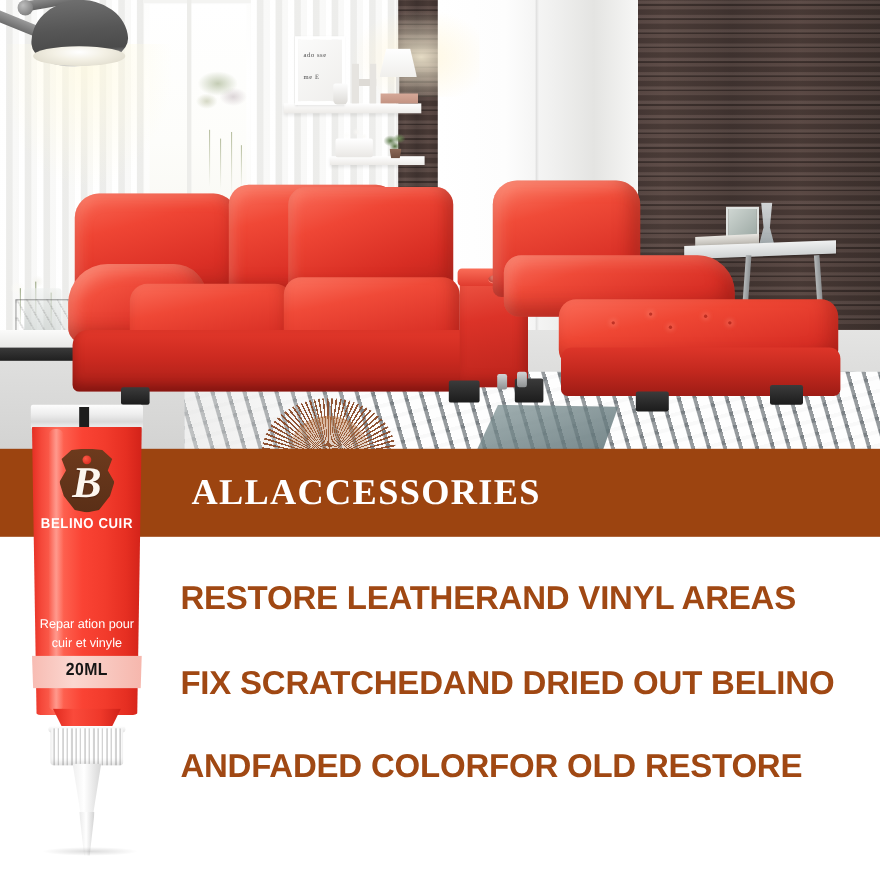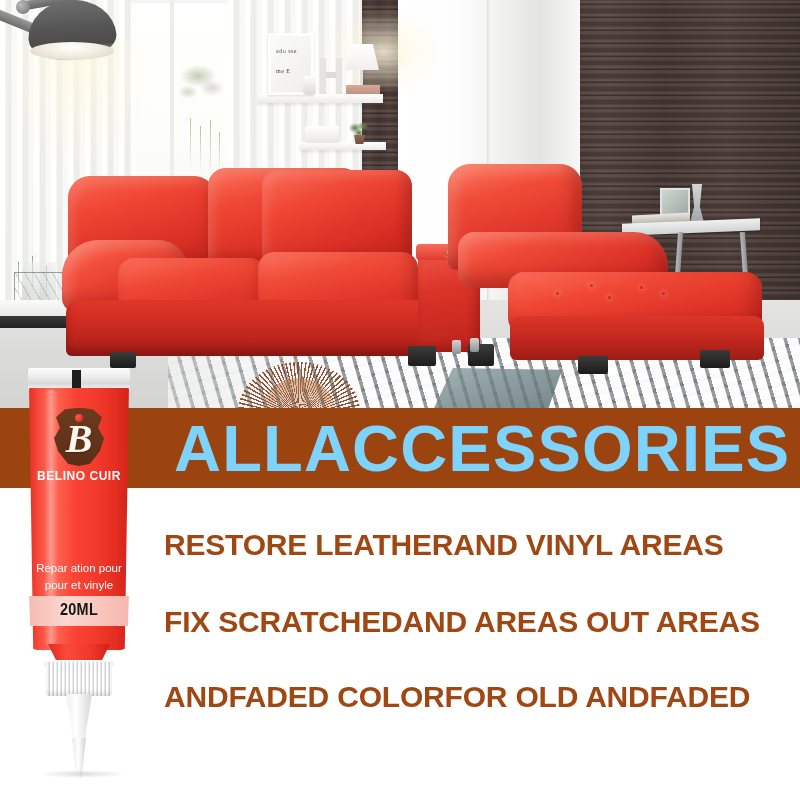--- a/index.html
+++ b/index.html
@@ -386,27 +386,27 @@
   }
 
   
   .banner {
     position: absolute; left: 0; top: 408px; width: 800px; height: 80px;
     background: #9c4410;
     display: flex; align-items: center;
   }
   .banner-title {
     margin-left: 174px;
-    color: #7dd3fc;
-    font-size: 65px;
+    color: #ffffff;
+    font-size: 33px;
     font-weight: 700;
     letter-spacing: 1.2px;
     line-height: 1;
     white-space: nowrap;
-    font-family: Liberation Sans, sans-serif;
+    font-family: Liberation Serif, serif;
   }
 
   
   .bullets {
     position: absolute; left: 164px; top: 495px; width: 620px; height: 250px;
   }
   .bullet-line {
     color: #a04813;
     font-size: 30px;
     font-weight: 700;
@@ -635,41 +635,41 @@
 
   <div class="banner">
     <div class="banner-title">ALLACCESSORIES</div>
   </div>
 
   <div class="bullets">
     <div class="bullet-line bl-1">
       <span class="lead-word">RESTORE</span><span class="rest"> LEATHERAND VINYL AREAS</span>
     </div>
     <div class="bullet-line bl-2">
-      <span class="lead-word">FIX</span><span class="rest"> SCRATCHEDAND AREAS OUT AREAS</span>
+      <span class="lead-word">FIX</span><span class="rest"> SCRATCHEDAND DRIED OUT BELINO</span>
     </div>
     <div class="bullet-line bl-3">
-      <span class="lead-word">ANDFADED</span><span class="rest"> COLORFOR OLD ANDFADED</span>
+      <span class="lead-word">ANDFADED</span><span class="rest"> COLORFOR OLD RESTORE</span>
     </div>
   </div>
 
   <div class="tube">
     <div class="tube-seal"></div>
     <div class="tube-seal-mark"></div>
     <div class="tube-body"></div>
     <div class="tube-gloss"></div>
 
     <div class="logo-hide"></div>
     <div class="logo-dot"></div>
     <div class="logo-b">B</div>
     <div class="logo-brand">BELINO CUIR</div>
 
     <div class="tube-fr">
       <div>Repar ation pour</div>
-      <div>pour  et  vinyle</div>
+      <div>cuir  et  vinyle</div>
     </div>
 
     <div class="ml-band"></div>
     <div class="ml-text">20ML</div>
 
     <div class="tube-shoulder"></div>
     <div class="cap-lip"></div>
     <div class="tube-cap"></div>
     <div class="tube-nozzle"></div>
     <div class="tube-tip"></div>

